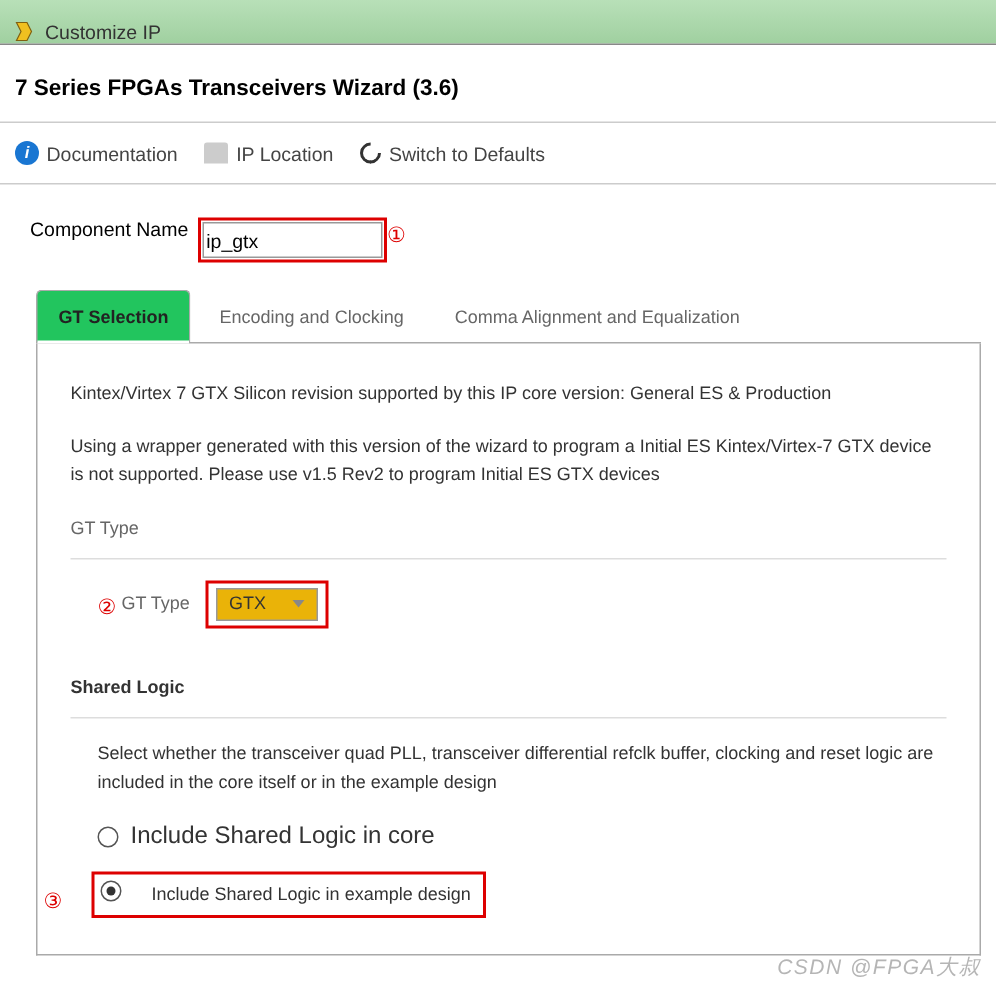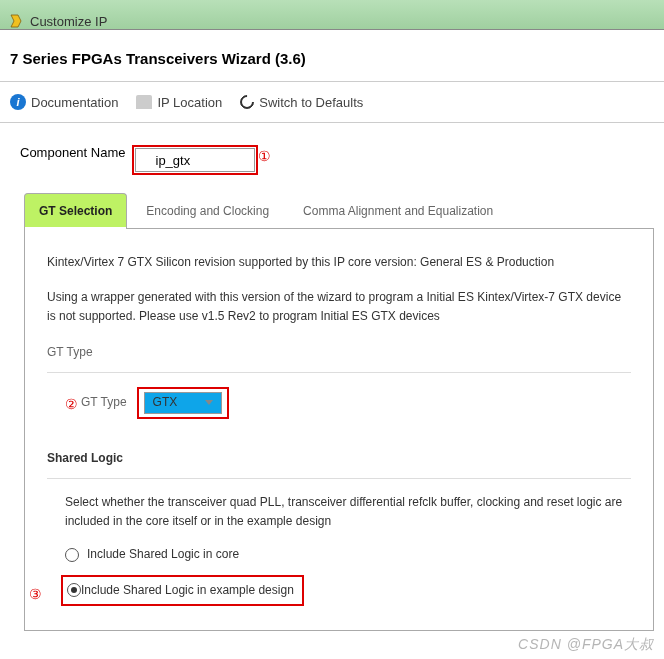--- a/index.html
+++ b/index.html
@@ -14,48 +14,48 @@
   .toolbar-item { display: flex; align-items: center; gap: 5px; cursor: pointer; }
   .info-icon { width: 16px; height: 16px; background: #1976d2; color: #fff; border-radius: 50%; display: flex; align-items: center; justify-content: center; font-size: 11px; font-weight: bold; font-style: italic; }
   .folder-icon { width: 16px; height: 14px; background: #ccc; border-radius: 2px 2px 0 0; position: relative; }
   .reset-icon { width: 14px; height: 14px; border: 2px solid #333; border-radius: 50%; border-top-color: transparent; position: relative; transform: rotate(45deg); }
   
   .content { padding: 10px 10px 10px 20px; }
   
   .row-comp { display: flex; align-items: flex-start; margin: 12px 0 18px 0; font-size: 13px; position: relative; }
   .row-comp label { margin-right: 6px; }
   .comp-input-wrap { border: 2px solid #d00; padding: 1px; }
-  .comp-input { width: 120px; height: 24px; border: 1px solid #999; padding: 2px 20px; font-size: 13px; background: #fff; }
+  .comp-input { width: 120px; height: 24px; border: 1px solid #999; padding: 2px 2px; font-size: 13px; background: #fff; }
   
   .annot { color: #d00; font-size: 14px; position: absolute; }
   
   .tabs { display: flex; border-bottom: 1px solid #aaa; margin-left: 4px; }
   .tab { padding: 10px 14px; font-size: 12px; color: #666; border: 1px solid transparent; border-bottom: none; cursor: pointer; margin-right: 4px; border-radius: 4px 4px 0 0; }
-  .tab.active { color: #222; font-weight: bold; border-color: #aaa; background: #bef264; position: relative; }
+  .tab.active { color: #222; font-weight: bold; border-color: #aaa; background: #22c55e; position: relative; }
   .tab.active::after { content: ''; position: absolute; left: 0; right: 0; bottom: -1px; height: 2px; background: #fff; }
   
   .panel { border: 1px solid #aaa; border-top: none; padding: 24px 22px; margin-left: 4px; font-size: 12px; color: #333; line-height: 1.6; }
   .panel p { margin-bottom: 16px; }
   
   .section-title { color: #666; margin: 8px 0 10px 0; font-size: 12px; }
   hr.sec { border: none; border-top: 1px solid #ddd; margin-bottom: 14px; }
   
   .gt-row { display: flex; align-items: center; margin: 10px 0 30px 20px; position: relative; }
   .gt-label { color: #666; margin-right: 10px; font-size: 12px; position: relative; }
   .gt-select-wrap { border: 2px solid #d00; padding: 3px 5px; display: inline-block; }
-  .gt-select { display: flex; align-items: center; border: 1px solid #999; background: #0ea5e9; height: 22px; padding: 0 8px; width: 78px; justify-content: space-between; cursor: pointer; font-size: 12px; }
+  .gt-select { display: flex; align-items: center; border: 1px solid #999; background: #eab308; height: 22px; padding: 0 8px; width: 68px; justify-content: space-between; cursor: pointer; font-size: 12px; }
   .caret { width: 0; height: 0; border-left: 4px solid transparent; border-right: 4px solid transparent; border-top: 5px solid #888; }
   
   .shared-title { font-weight: bold; font-size: 12px; margin: 8px 0 10px 0; color: #333; }
   .shared-desc { margin: 0 0 14px 18px; font-size: 12px; color: #333; line-height: 1.6; }
   
-  .radio-row { display: flex; align-items: center; margin: 10px 0 10px 18px; font-size: 12px; gap: 8px; }
+  .radio-row { display: flex; align-items: center; margin: 10px 0 10px 18px; font-size: 16px; gap: 8px; }
   .radio { width: 14px; height: 14px; border: 1.5px solid #555; border-radius: 50%; display: inline-flex; align-items: center; justify-content: center; background: #fff; }
   .radio.checked::after { content: ''; width: 6px; height: 6px; background: #333; border-radius: 50%; }
-  .radio-wrap-box { border: 2px solid #d00; padding: 4px 8px 4px 4px; display: inline-flex; align-items: center; gap: 0; position: relative; margin-left: 14px; }
+  .radio-wrap-box { border: 2px solid #d00; padding: 4px 8px 4px 4px; display: inline-flex; align-items: flex-start; gap: 20px; position: relative; margin-left: 14px; }
   
   .watermark { position: absolute; right: 10px; bottom: 5px; color: rgba(150,150,150,0.7); font-size: 14px; font-style: italic; letter-spacing: 1px; }
 </style>
 </head>
 <body>
 
 <div class="titlebar">
   <span class="titlebar-icon">
     <svg viewBox="0 0 16 16">
         <path d="M3 2 L10 2 L13 8 L10 14 L3 14 L6 8 Z" fill="#f0c020" stroke="#806010" stroke-width="0.8"></path>

